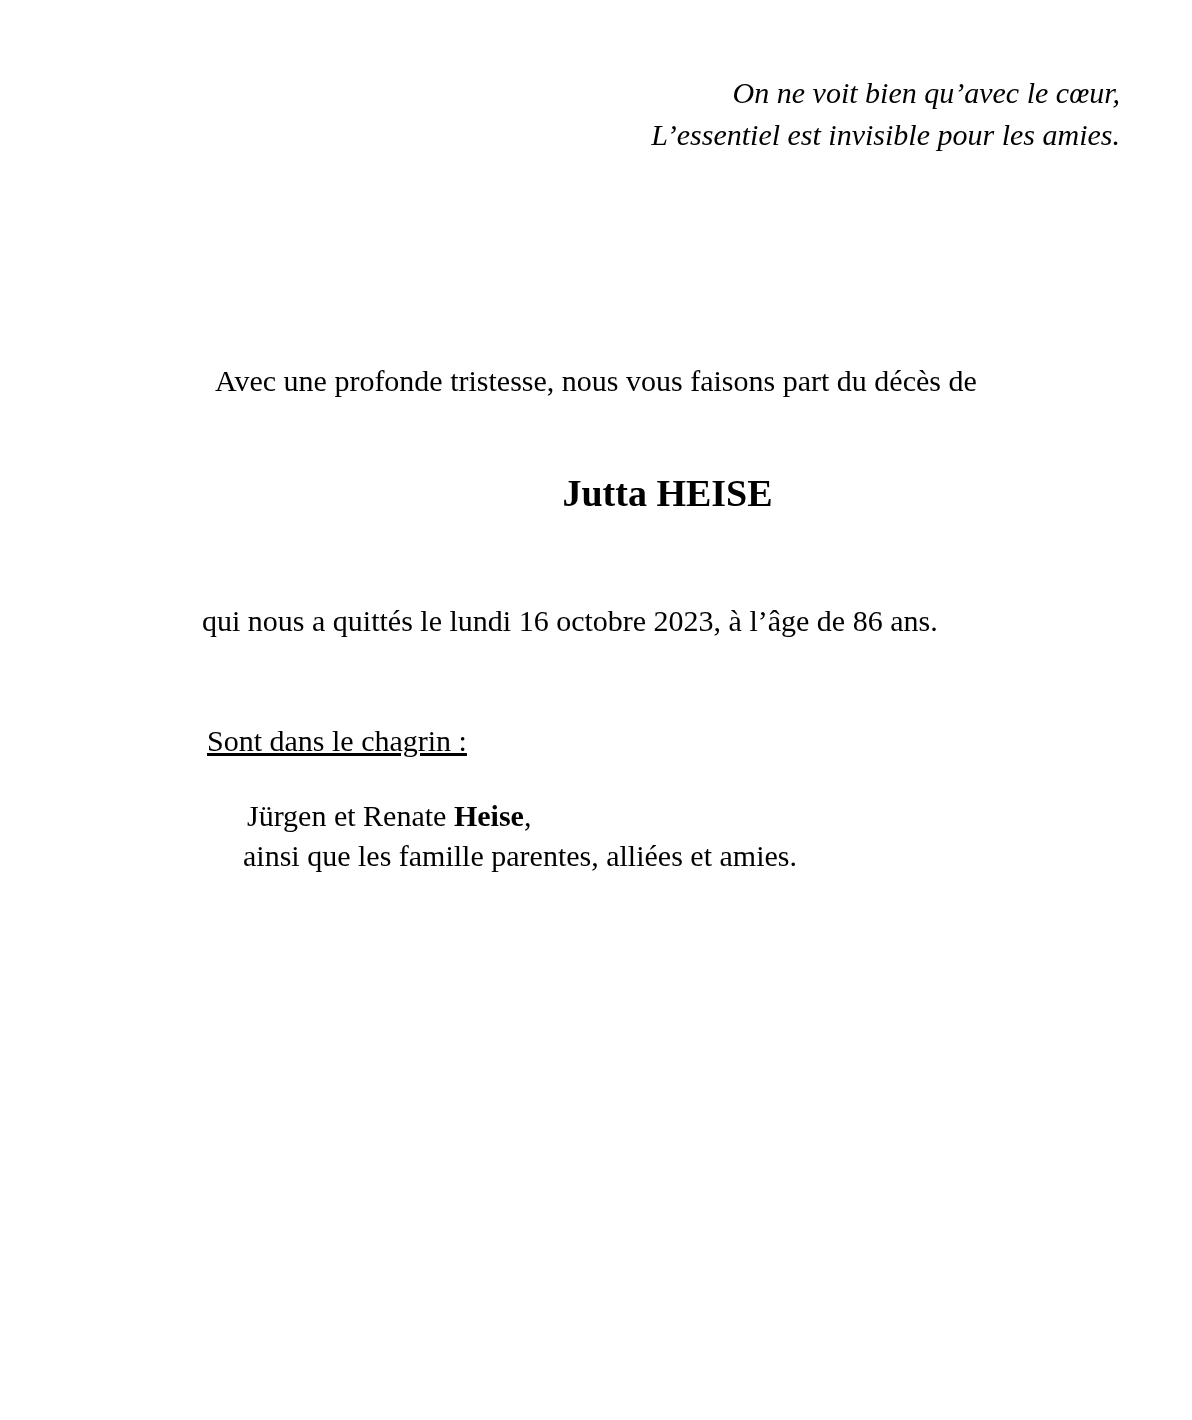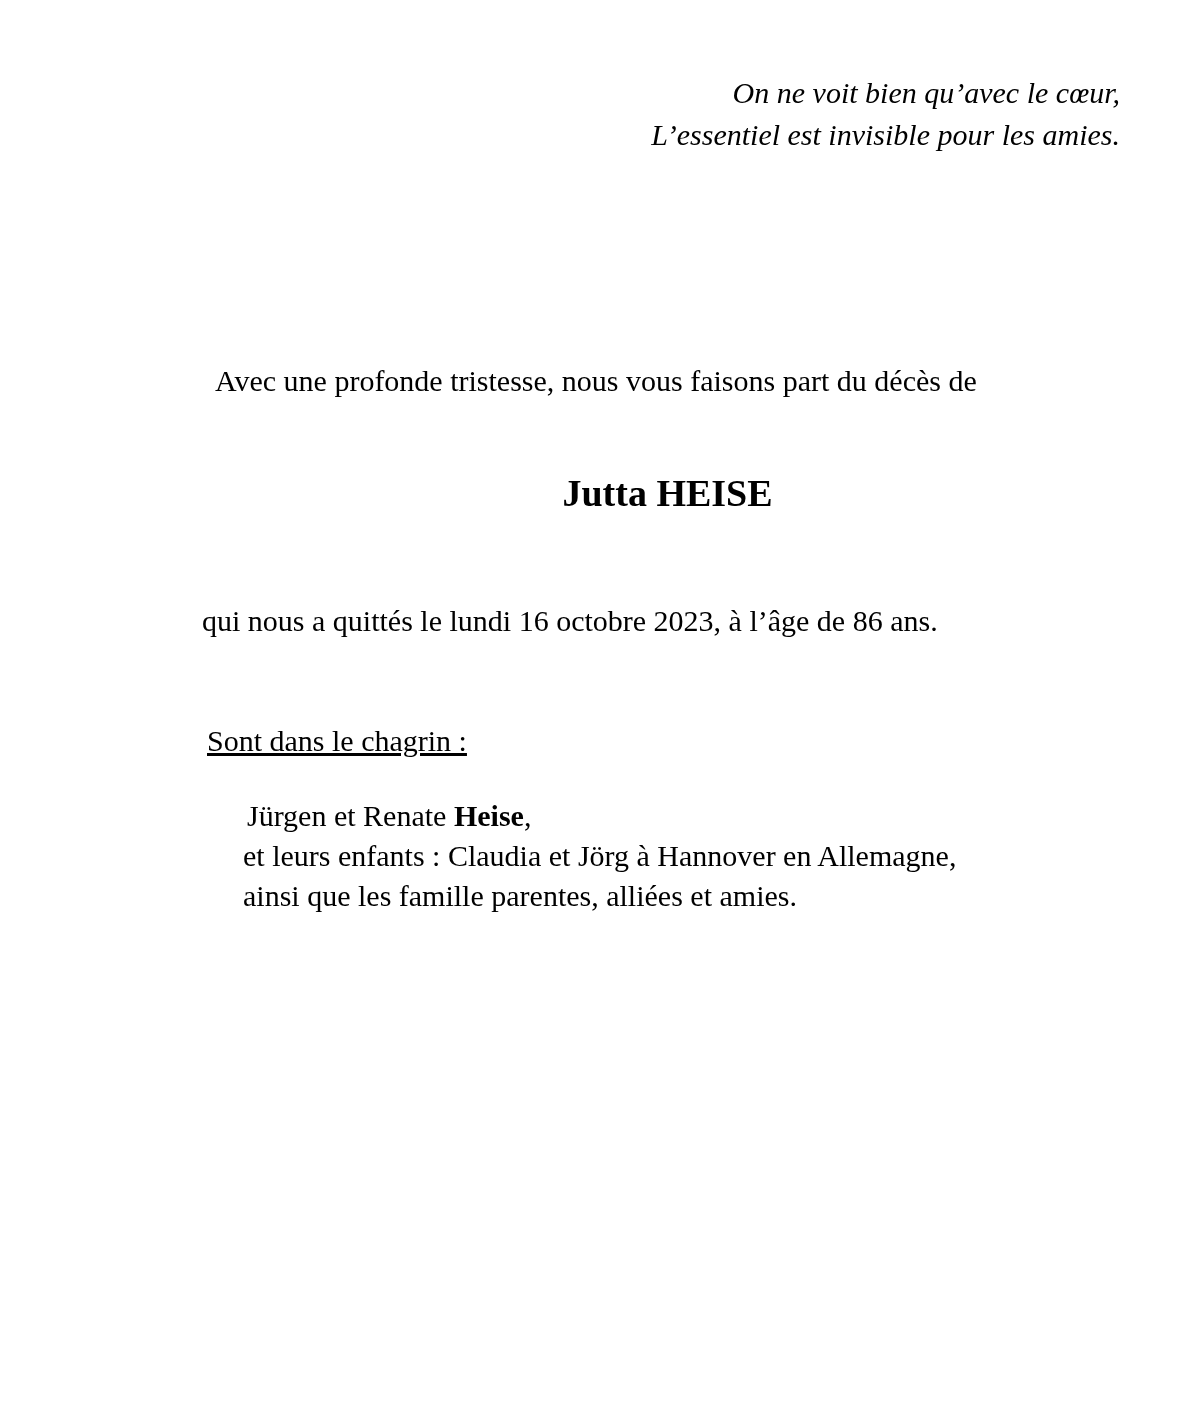--- a/index.html
+++ b/index.html
@@ -105,21 +105,20 @@
   <p class="intro">Avec une profonde tristesse, nous vous faisons part du décès de</p>
 
   <h1 class="deceased-name">Jutta HEISE</h1>
 
   <p class="death-details">qui nous a quittés le lundi 16 octobre 2023, à l’âge de 86 ans.</p>
 
   <p class="mourners-heading">Sont dans le chagrin :</p>
 
   <div class="mourners">
     <div class="first-line"><span>Jürgen et Renate </span><b>Heise</b><span>,</span></div>
-    <div>et leurs enfants : Claudia et Jörg à Hannover en Allemagne,</div>
     <div>ainsi que les famille parentes, alliées et amies.</div>
   </div>
 
 
 
   <div class="bottom-rule"></div>
 
 </div>
 
 </body></html>

